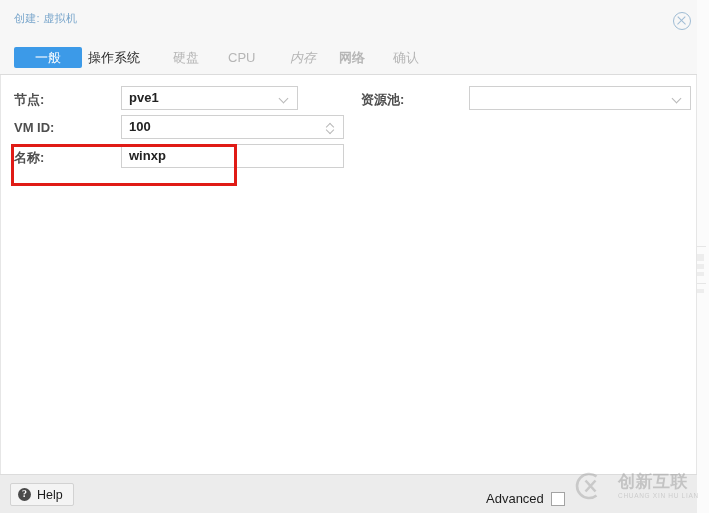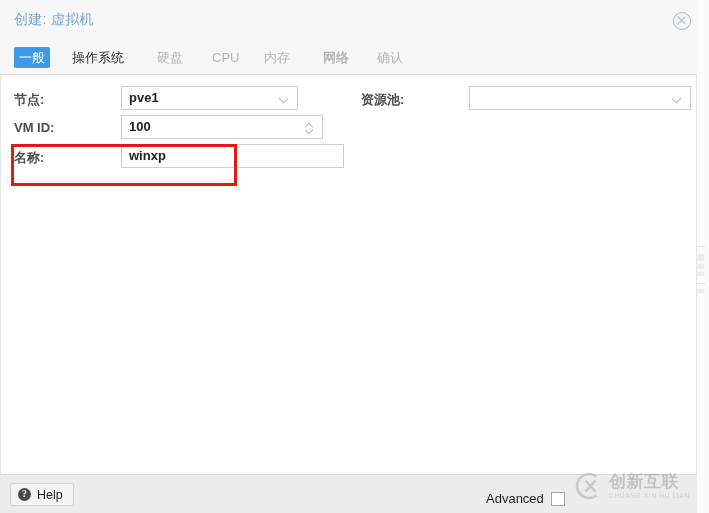--- a/index.html
+++ b/index.html
@@ -64,21 +64,21 @@
     left: 0; top: 0;
     width: 697px;
     height: 41px;
     background: #f7f7f7;
     box-sizing: border-box;
   }
   #title {
     position: absolute;
     left: 14px;
     top: 11px;
-    font-size: 14px;
+    font-size: 11px;
     color: #7ba7cc;
     letter-spacing: 0.3px;
     white-space: nowrap;
   }
   #close-btn {
     position: absolute;
     left: 673px;
     top: 12px;
     width: 18px;
     height: 18px;
@@ -110,21 +110,21 @@
   }
   .tab {
     position: absolute;
     top: 6px;
     height: 21px;
     line-height: 21px;
     font-size: 13px;
     color: #b6b6b6;
     white-space: nowrap;
     cursor: pointer;
-    padding: 0 5px;
+    padding: 0 21px;
     box-sizing: border-box;
   }
   .tab.active {
     background: #3c9ae8;
     color: #ffffff;
     border-radius: 2px;
   }
   .tab.enabled { color: #2b2b2b; text-align: right; }
 
   
@@ -293,21 +293,21 @@
   #watermark {
     position: absolute;
     left: 571px;
     top: 464px;
     width: 134px;
     height: 44px;
     opacity: 0.42;
     pointer-events: none;
     display: flex;
     align-items: center;
-    gap: 4px;
+    gap: 13px;
   }
   #wm-mark {
     position: relative;
     width: 34px;
     height: 34px;
     flex: 0 0 auto;
   }
   #wm-text {
     display: flex;
     flex-direction: column;
@@ -352,35 +352,35 @@
         <div class="bar b1"></div>
         <div class="bar b2"></div>
       </div>
     </div>
 
     <div id="tabbar">
       <div class="tab active" style="left:14px;">一般</div>
       <div class="tab enabled" style="left:67px;">操作系统</div>
       <div class="tab" style="left:152px;">硬盘</div>
       <div class="tab" style="left:207px;">CPU</div>
-      <div class="tab" style="left:259px;">内存</div>
+      <div class="tab" style="left:269px;font-style:italic;">内存</div>
       <div class="tab" style="left:318px;font-weight:bold;">网络</div>
       <div class="tab" style="left:372px;">确认</div>
     </div>
 
     <div id="body">
 
       <div class="field-label" style="left:13px; top:16px;">节点:</div>
       <div class="field-box" style="left:120px; top:11px; width:177px;">
         <span class="value">pve1</span>
         <span class="chevron"></span>
       </div>
 
       <div class="field-label" style="left:13px; top:45px;">VM ID:</div>
-      <div class="field-box" style="left:120px; top:40px; width:202px;">
+      <div class="field-box" style="left:120px; top:40px; width:223px;">
         <span class="value">100</span>
         <span class="spinner">
           <span class="sarrow up"></span>
           <span class="sarrow down"></span>
         </span>
       </div>
 
       <div class="field-label" style="left:13px; top:74px;">名称:</div>
       <div class="field-box" style="left:120px; top:69px; width:223px;padding-left:36px;">
         <span class="value">winxp</span>

